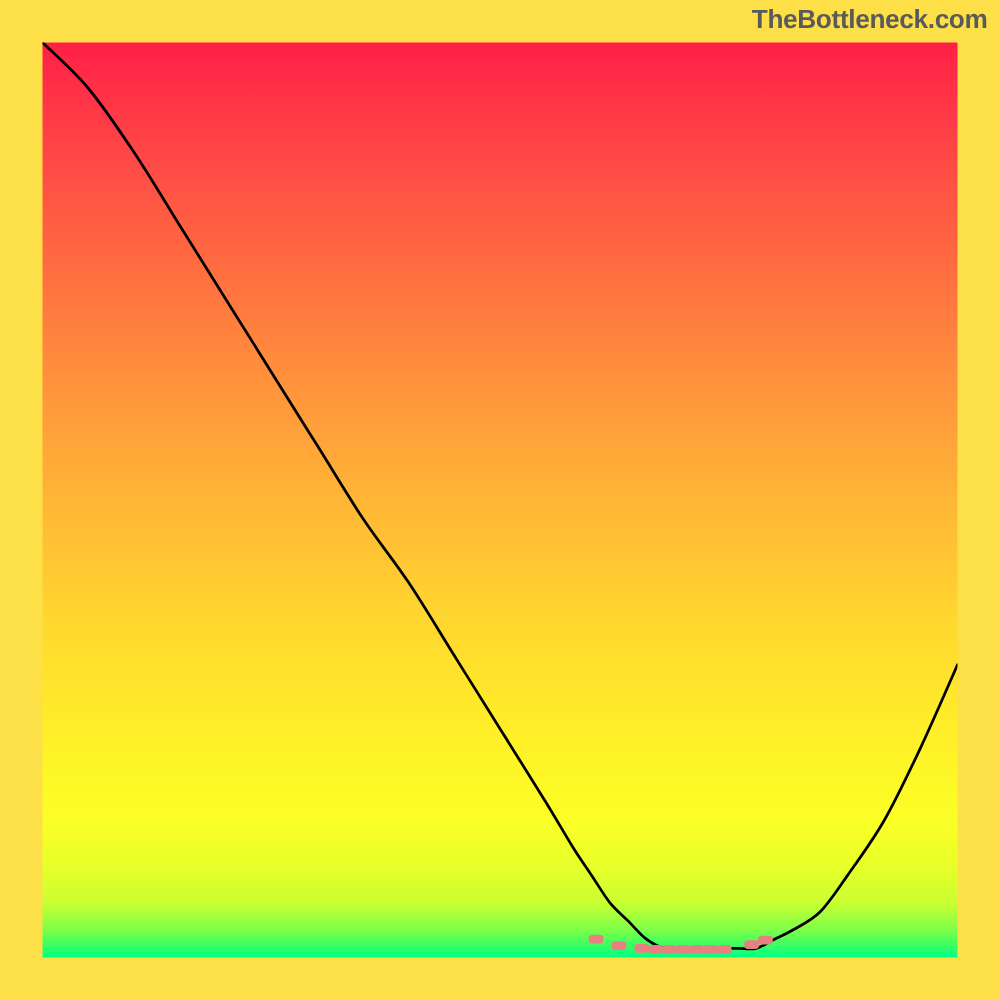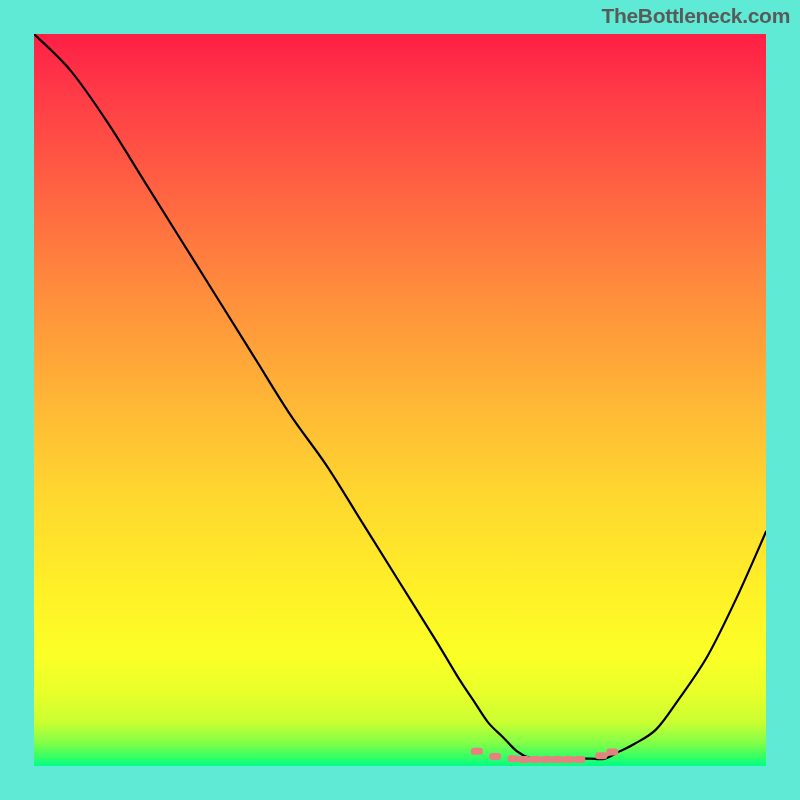--- a/index.html
+++ b/index.html
@@ -1,20 +1,20 @@
 <!DOCTYPE html>
 <html><head>
 <meta charset="utf-8">
 <style>
   * { margin: 0; padding: 0; box-sizing: border-box; }
   html, body { width: 800px; height: 800px; overflow: hidden; background: #000; }
   .outer {
     width: 800px;
     height: 800px;
-    background: #5eead4;
+    background: #fde047;
     position: relative;
   }
   .attribution {
     position: absolute;
     top: 4px;
     right: 10px;
     color: #5a5a5a;
     font-family: Arial, Helvetica, sans-serif;
     font-size: 21px;
     font-weight: 600;

